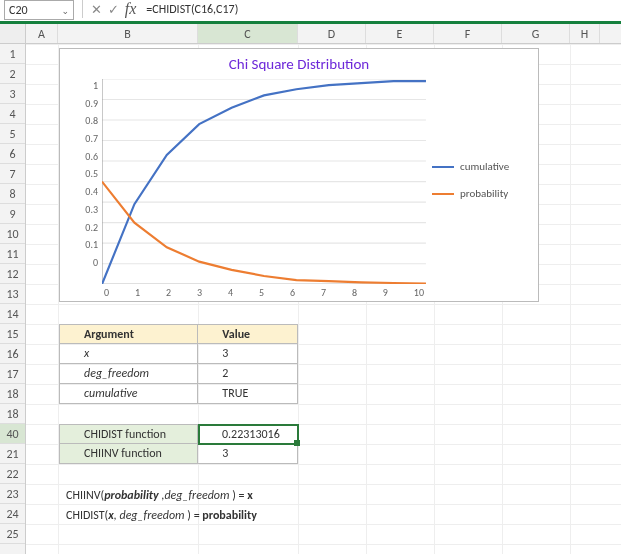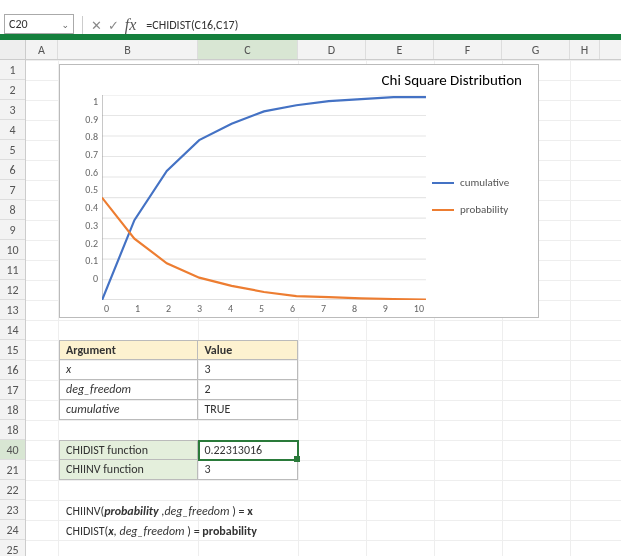--- a/index.html
+++ b/index.html
@@ -1,17 +1,17 @@
 <!DOCTYPE html>
 <html><head>
 <meta charset="utf-8">
 <style>
 *{box-sizing:border-box;margin:0;padding:0}
 body{font-family:Calibri,Arial,sans-serif;font-size:12px;color:#333;background:#fff;width:621px;height:556px;overflow:hidden}
-.formula-bar{display:flex;align-items:flex-end;height:40px;border-bottom:6px solid #15803d;background:#fff}
+.formula-bar{display:flex;align-items:flex-start;height:24px;border-bottom:3px solid #15803d;background:#fff}
 .name-box{width:70px;height:20px;border:1px solid #aaa;margin:0 4px;padding:2px 4px;font-size:12px;background:#fff;display:flex;align-items:center;justify-content:space-between}
 .name-box .chev{font-size:9px;color:#666}
 .fb-sep{width:1px;height:18px;background:#ccc;margin:0 4px}
 .fb-icons{display:flex;align-items:center;gap:6px;padding:0 4px;color:#888;font-size:13px}
 .fb-icons .fx{font-style:italic;font-family:'Times New Roman',serif;color:#555;font-size:16px}
 .formula-input{flex:1;padding:2px 6px;font-size:12px;color:#333}
 .grid{position:relative}
 .col-headers{display:flex;height:20px;background:#f3f3f3;border-bottom:1px solid #ccc}
 .corner{width:26px;border-right:1px solid #ccc;background:#eee}
 .ch{border-right:1px solid #ddd;text-align:center;line-height:20px;color:#555;font-size:12px}
@@ -28,36 +28,36 @@
 .row-headers{width:26px;background:#f3f3f3;border-right:1px solid #ccc}
 .rh{height:20px;border-bottom:1px solid #ddd;text-align:center;line-height:20px;color:#555;font-size:12px}
 .rh.sel{background:#d8e6d3}
 .cells{position:relative;flex:1;height:510px}
 .gridlines{position:absolute;inset:0;background-image:linear-gradient(to bottom,#eee 1px,transparent 1px);background-size:100% 20px}
 .vlines{position:absolute;inset:0}
 .vl{position:absolute;top:0;bottom:0;width:1px;background:#eee}
 .vl.a{left:32px}.vl.b{left:172px}.vl.c{left:272px}.vl.d{left:340px}.vl.e{left:408px}.vl.f{left:476px}.vl.g{left:544px}
 .overlay{position:absolute;inset:0}
 .chart{position:absolute;left:33px;top:4px;width:480px;height:254px;background:#fff;border:1px solid #bbb}
-.chart-title{text-align:right;font-size:15px;color:#000000;padding:6px 16px 2px}
+.chart-title{text-align:center;font-size:15px;color:#6d28d9;padding:6px 4px 2px}
 .plot-wrap{display:flex;height:210px}
 .yaxis{width:42px;display:flex;flex-direction:column;justify-content:space-between;align-items:flex-end;padding:4px 4px 16px 0;font-size:10px;color:#666}
 .plot{flex:1;position:relative;margin:4px 6px 0 0}
 .plot svg{position:absolute;inset:0}
 .xaxis{position:absolute;left:0;right:0;bottom:-14px;display:flex;justify-content:space-between;font-size:10px;color:#666;padding:0 2px}
 .legend{width:106px;display:flex;flex-direction:column;justify-content:center;gap:14px;font-size:11px;color:#555;padding-right:6px}
 .legend-item{display:flex;align-items:center;gap:6px}
 .swatch{width:22px;height:2px}
 .swatch.cum{background:#4472c4}
 .swatch.prob{background:#ed7d31}
 .tbl{position:absolute;left:33px;width:239px}
 .tbl1{top:280px}
 .trow{display:flex;height:20px;border:1px solid #bbb;border-top:none}
 .trow:first-child{border-top:1px solid #bbb}
-.tcell{padding:2px 6px;font-size:12px}
+.tcell{padding:2px 24px;font-size:12px}
 .tc1{width:139px;border-right:1px solid #bbb}
 .tc2{width:99px}
 .hdr{background:#fdf2d0;font-weight:bold}
 .hdr .tcell{color:#333}
 .ital{font-style:italic}
 .tbl2{top:380px}
 .green{background:#e4efdc;font-weight:normal}
 .active-cell{position:absolute;left:172px;top:380px;width:101px;height:21px;border:2px solid #2a7a3a;pointer-events:none}
 .handle{position:absolute;right:-3px;bottom:-3px;width:6px;height:6px;background:#2a7a3a}
 .formulas{position:absolute;left:40px;top:441px;font-size:12px;line-height:20px;color:#333}

